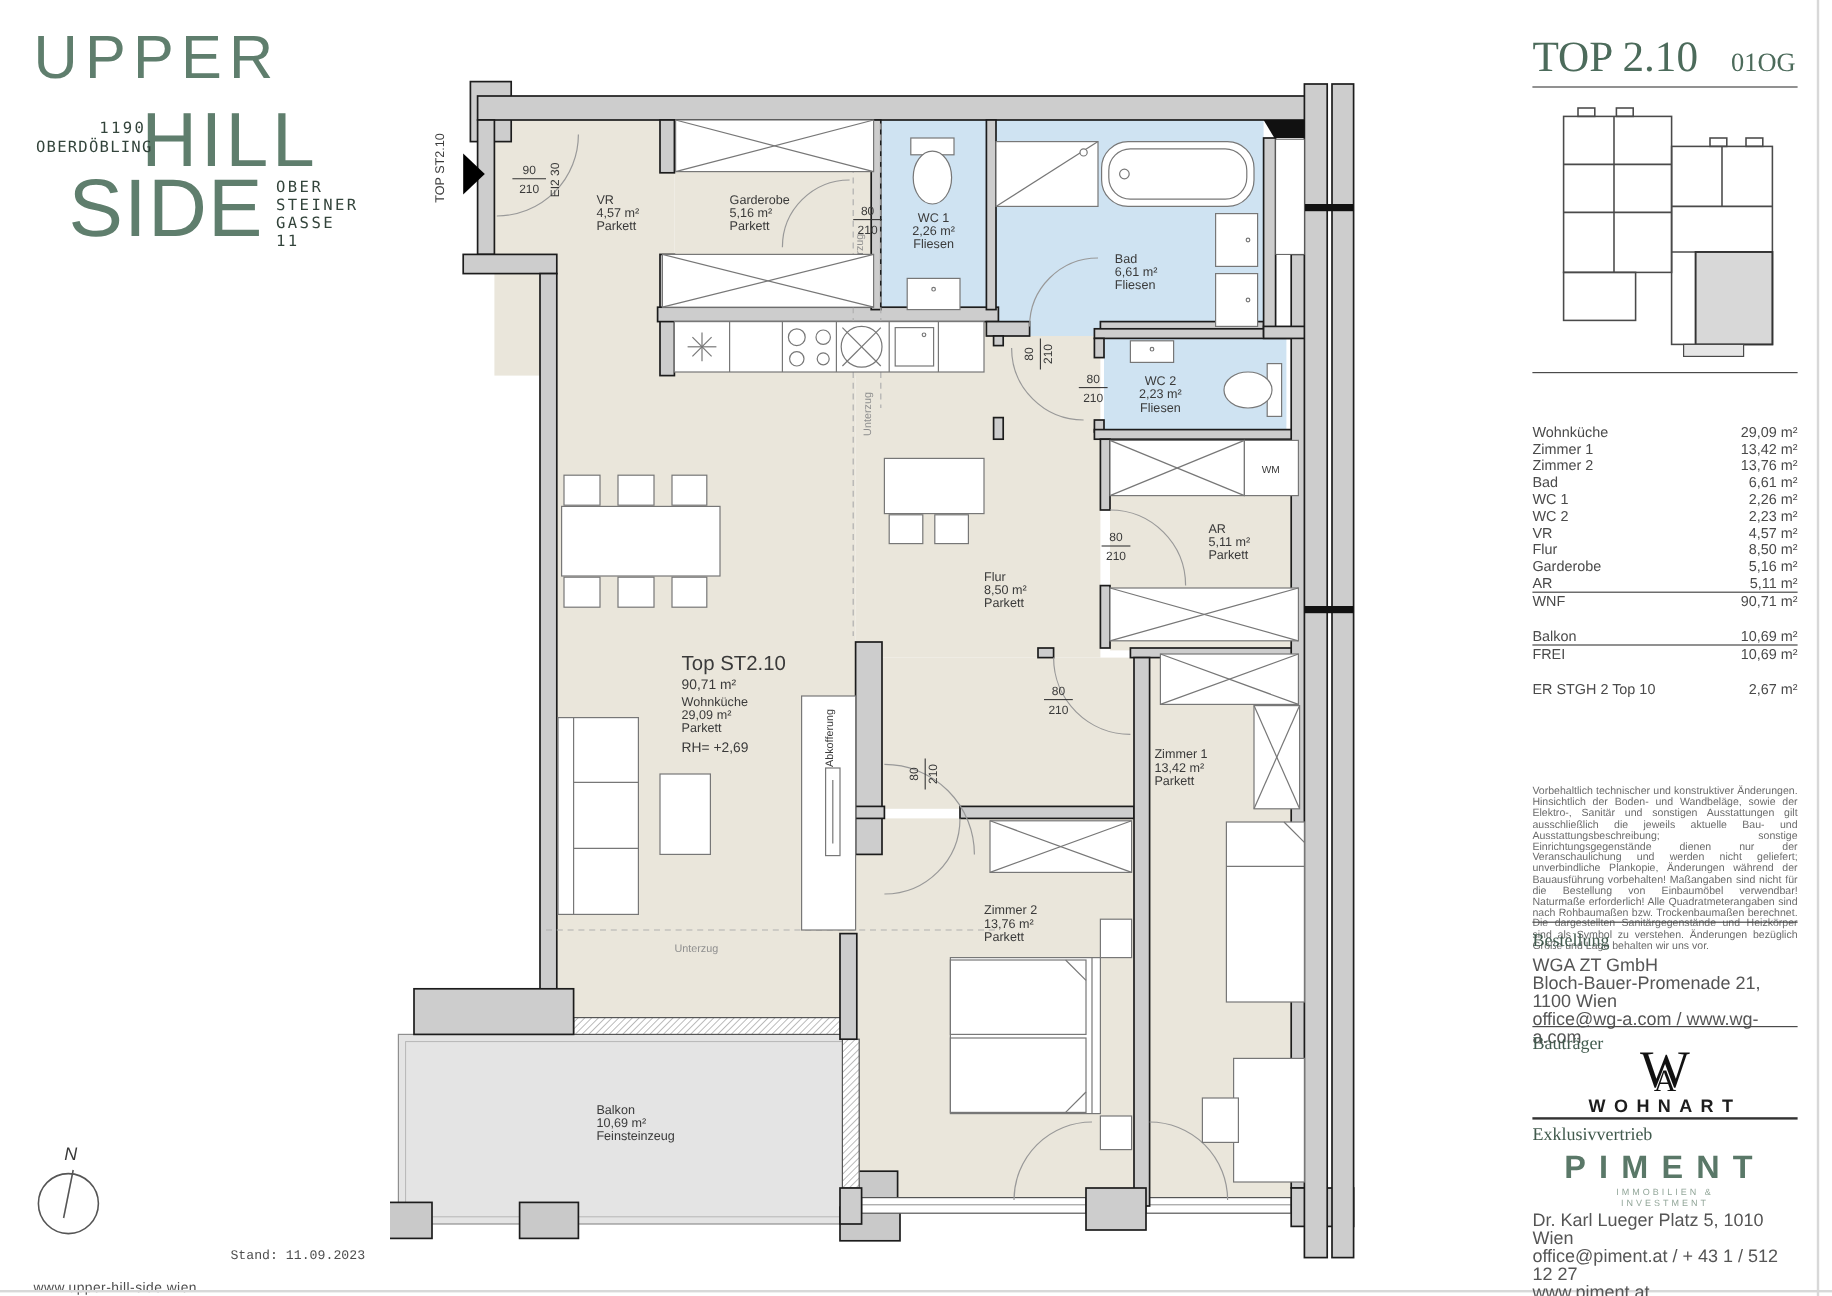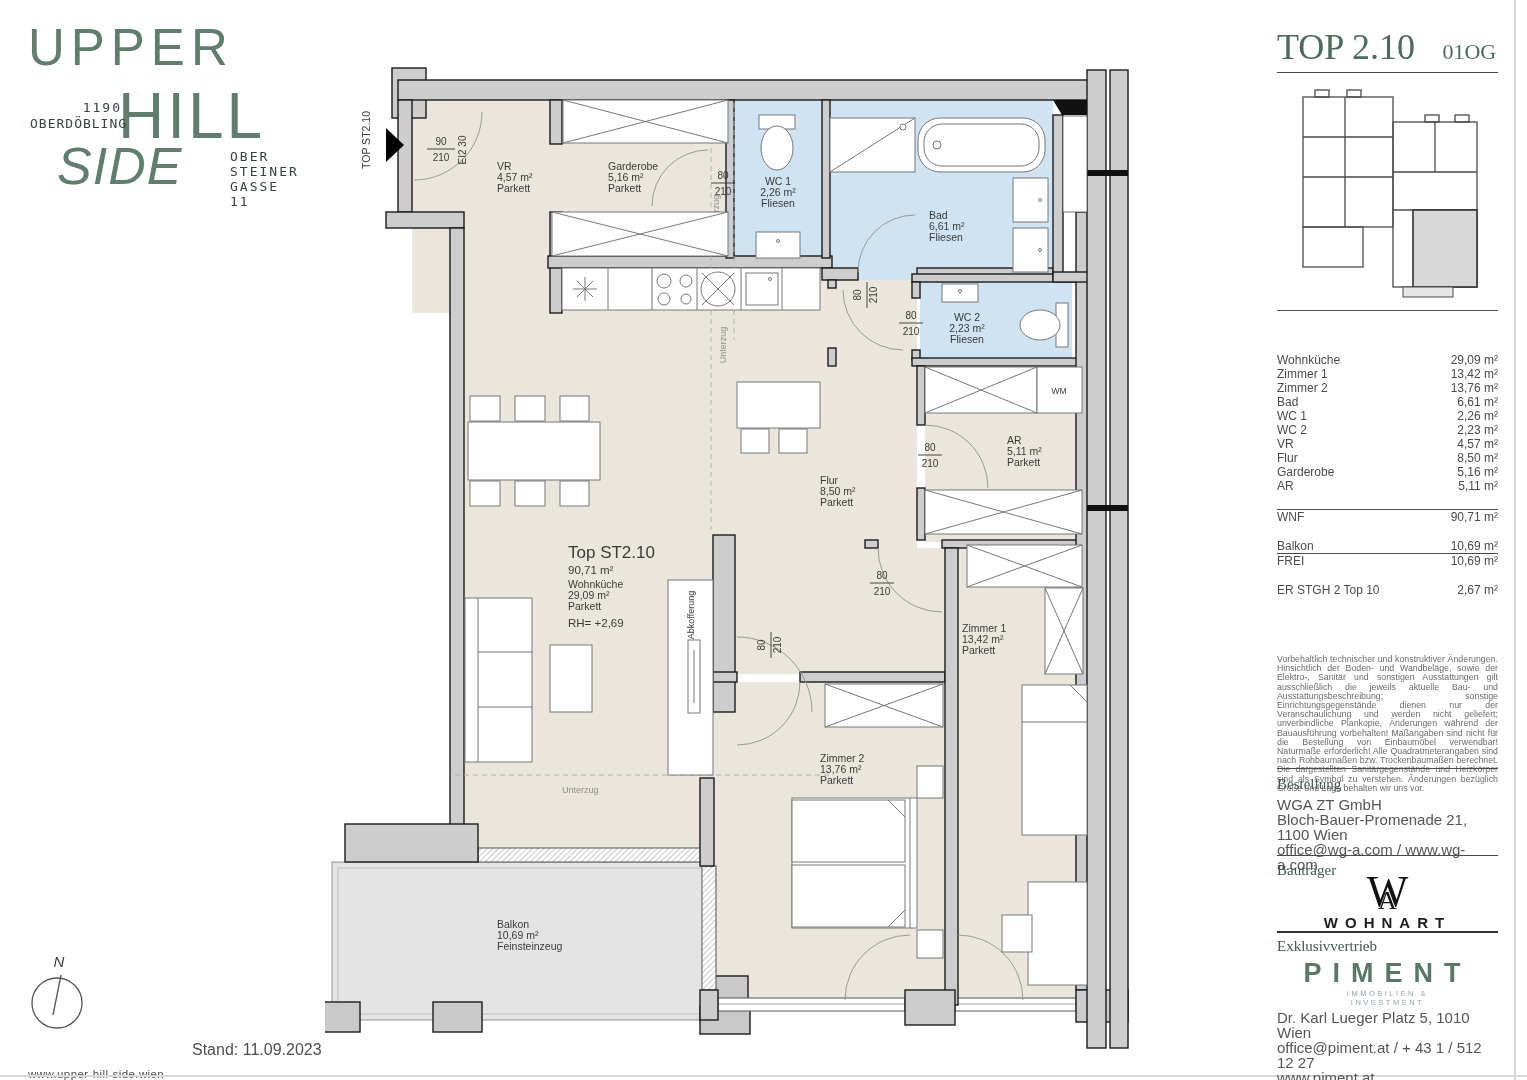--- a/index.html
+++ b/index.html
@@ -16,36 +16,36 @@
   .tbl-row{display:flex;justify-content:space-between;font-size:12px;color:#4a4a4a;line-height:14px;}
   .tbl-row .v{text-align:right;}
   .legal{font-size:8.8px;line-height:9.2px;color:#6b6b6b;text-align:justify;}
   .sec-head{font-family:"Liberation Serif",serif;font-size:15px;color:#415a4d;}
   .sec-body{font-size:15px;color:#555;line-height:15px;}
   .wohnart-name{font-size:15px;color:#1d1d1d;letter-spacing:7px;font-weight:700;}
   .piment{color:#5a7868;font-weight:700;font-size:27px;letter-spacing:11px;}
   .piment-sub{color:#93a79a;font-size:7.5px;letter-spacing:2.5px;text-align:center;white-space:pre-line;line-height:9px;}
   
   .site{font-size:11.5px;color:#4d4d4d;letter-spacing:0.4px;font-weight:500;}
-  .stand{font-family:Liberation Sans, sans-serif;font-size:16px;color:#4f4f4f;}
+  .stand{font-family:Liberation Mono, monospace;font-size:11px;color:#4f4f4f;}
   
   svg text{font-family:"Liberation Sans",sans-serif;fill:#3a3a3a;}
   .rl{font-size:10.5px;}
   .dim{font-size:10px;}
   .beamlbl{font-size:9px;fill:#8f8f8f;}
   .page-edge{background:#d8d8d8;}
 </style>
 </head>
 <body>
 
 <div id="page">
 
   <div class="abs brand-word" style="left:28px;top:22px;font-size:51px;">UPPER</div>
   <div class="abs brand-word" style="left:118px;top:84px;font-size:64px;letter-spacing:3px;">HILL</div>
-  <div class="abs brand-word" style="left:57px;top:140px;font-size:52px;letter-spacing:1px;font-style:italic;">SIDE</div>
+  <div class="abs brand-word" style="left:57px;top:140px;font-size:68px;letter-spacing:1px;">SIDE</div>
   <div class="abs brand-mono" style="left:30px;top:100px;width:92px;text-align:right;">1190</div>
   <div class="abs brand-mono" style="left:30px;top:116px;width:92px;text-align:right;letter-spacing:1px;">OBERDÖBLING</div>
   <div class="abs brand-mono" style="left:230px;top:149px;">OBER</div>
   <div class="abs brand-mono" style="left:230px;top:164px;">STEINER</div>
   <div class="abs brand-mono" style="left:230px;top:179px;">GASSE</div>
   <div class="abs brand-mono" style="left:230px;top:194px;">11</div>
 
   <svg class="abs" style="left:325px;top:50px;" width="815" height="1010" viewBox="325 50 815 1010">
     <defs>
       <pattern id="hatch" width="4" height="4" patternUnits="userSpaceOnUse" patternTransform="rotate(45)">
@@ -482,21 +482,21 @@
           <span class="v">8,50 m²</span>
         </div>
       <div class="tbl-row">
           <span>Garderobe</span>
           <span class="v">5,16 m²</span>
         </div>
       <div class="tbl-row">
           <span>AR</span>
           <span class="v">5,11 m²</span>
         </div>
-      <div class="tbl-row" style="border-top:1px solid #4a4a4a;margin-top:16px;">
+      <div class="tbl-row" style="border-top:1px solid #4a4a4a;">
           <span>WNF</span>
           <span class="v">90,71 m²</span>
         </div>
       <div style="height:15px;"></div>
       <div class="tbl-row" style="border-bottom:1px solid #4a4a4a;">
           <span>Balkon</span>
           <span class="v">10,69 m²</span>
         </div>
       <div class="tbl-row">
           <span>FREI</span>

